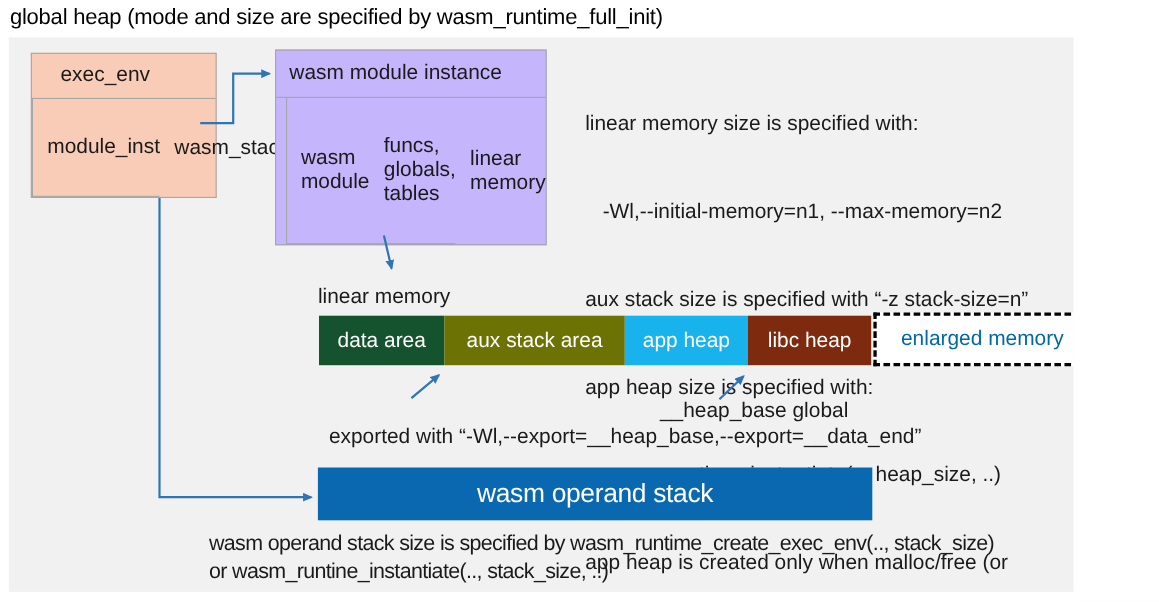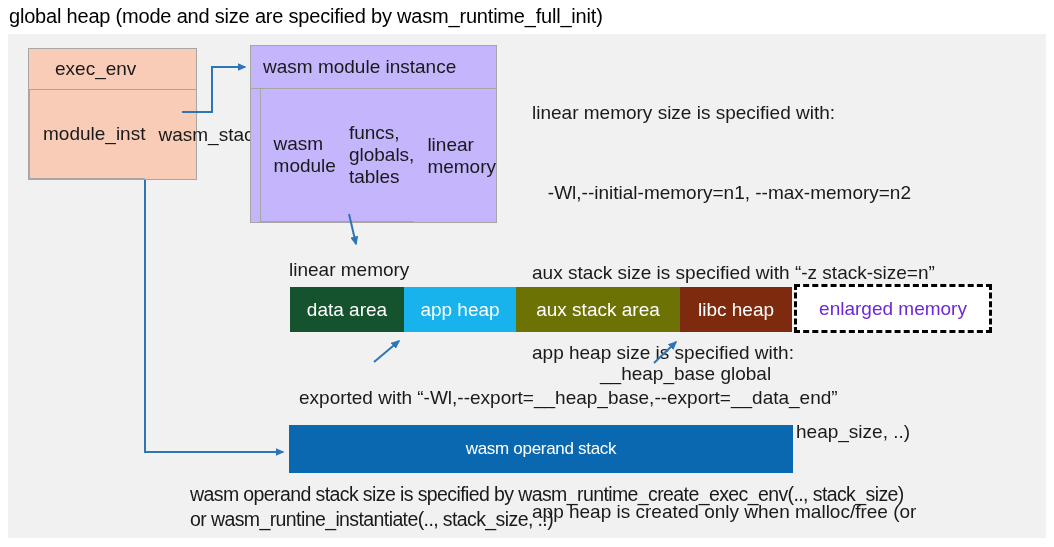--- a/index.html
+++ b/index.html
@@ -1,16 +1,16 @@
 <!DOCTYPE html>
 <html><head>
 <meta charset="utf-8">
 <style>
   html,body{margin:0;padding:0;background:#fff;}
-  .stage{position:relative;width:1054px;height:547px;background:#fff;overflow:hidden;
+  .stage{position:relative;width:976px;height:547px;background:#fff;overflow:hidden;
          font-family:"Liberation Sans",sans-serif;color:#1a1a1a;}
   .title{position:absolute;left:9px;top:5px;font-size:20px;letter-spacing:-0.2px;color:#000;}
   .panel{position:absolute;left:8px;top:34px;width:1038px;height:504px;}
 
   .box{position:absolute;border:1px solid #a6a6a6;box-sizing:border-box;
        display:flex;flex-direction:column;}
   .box .hdr{display:flex;align-items:center;border-bottom:1px solid #a6a6a6;
             box-sizing:border-box;font-size:19px;}
   .box .body{flex:1;display:flex;}
   .strip{border-right:1px solid #a6a6a6;box-sizing:border-box;}
@@ -40,21 +40,21 @@
             box-sizing:border-box;border:3px dashed #000;background:#fff;
             display:flex;align-items:center;justify-content:center;font-size:19px;}
 
   .ann{position:absolute;font-size:19px;}
   #ann-dataend{left:322px;top:362px;}
   #ann-heapbase{left:600px;top:363px;}
   #ann-exported{left:299px;top:387px;}
 
   .opstack{position:absolute;left:289px;top:425px;width:504px;height:48px;
            display:flex;align-items:center;justify-content:center;
-           color:#fff;font-size:17px;letter-spacing:-0.3px;}
+           color:#fff;font-size:24px;letter-spacing:-0.3px;}
 
   .bottomnote{position:absolute;font-size:19.5px;letter-spacing:-0.6px;}
   #bn1{left:190px;top:483px;}
   #bn2{left:190px;top:508px;}
 
   svg.overlay{position:absolute;left:0;top:0;pointer-events:none;}
 </style>
 </head>
 <body>
 
@@ -94,26 +94,26 @@
     <div>app heap size is specified with:</div>
     <div>   wasm_runtime_instantiate(.., heap_size, ..)</div>
     <div>app heap is created only when malloc/free (or</div>
     
   </div>
 
   <div class="lm-label">linear memory</div>
 
   <div class="membar">
     <div class="seg seg0" style="background: #14532d;">data area</div>
+    <div class="seg seg1" style="background: rgb(109, 114, 5);">aux stack area</div>
     <div class="seg seg2" style="background: rgb(24, 178, 236);">app heap</div>
-    <div class="seg seg1" style="background: rgb(109, 114, 5);">aux stack area</div>
     <div class="seg seg3" style="background: rgb(126, 42, 14);">libc heap</div>
   </div>
 
-  <div class="enlarged" style="color: #6d28d9;">enlarged memory</div>
+  <div class="enlarged" style="color: #0369a1;">enlarged memory</div>
 
   <div class="ann" id="ann-heapbase">__heap_base global</div>
   <div class="ann" id="ann-exported">exported with “-Wl,--export=__heap_base,--export=__data_end”</div>
 
   <div class="opstack" style="background: rgb(10, 104, 176);">wasm operand stack</div>
 
   <div class="bottomnote" id="bn2">or wasm_runtine_instantiate(.., stack_size, ..)</div>
   <div class="bottomnote" id="bn1">wasm operand stack size is specified by wasm_runtime_create_exec_env(.., stack_size)</div>
 
   <svg class="overlay" width="1054" height="547" style="color: rgb(46, 117, 182);">

